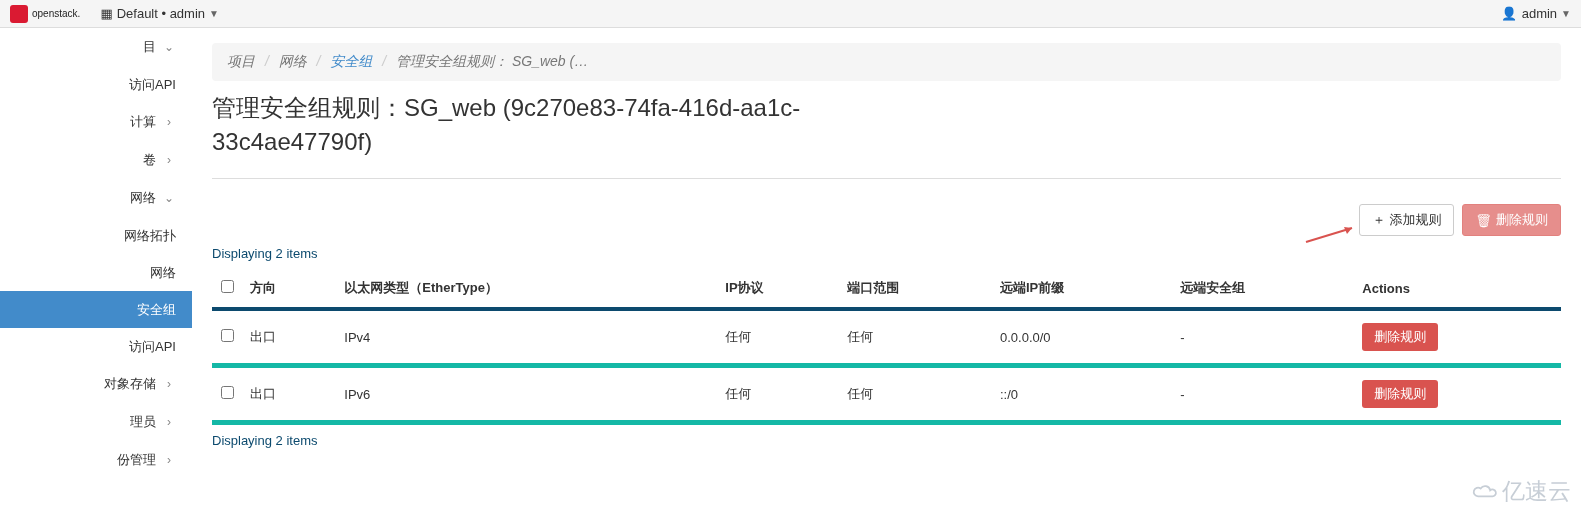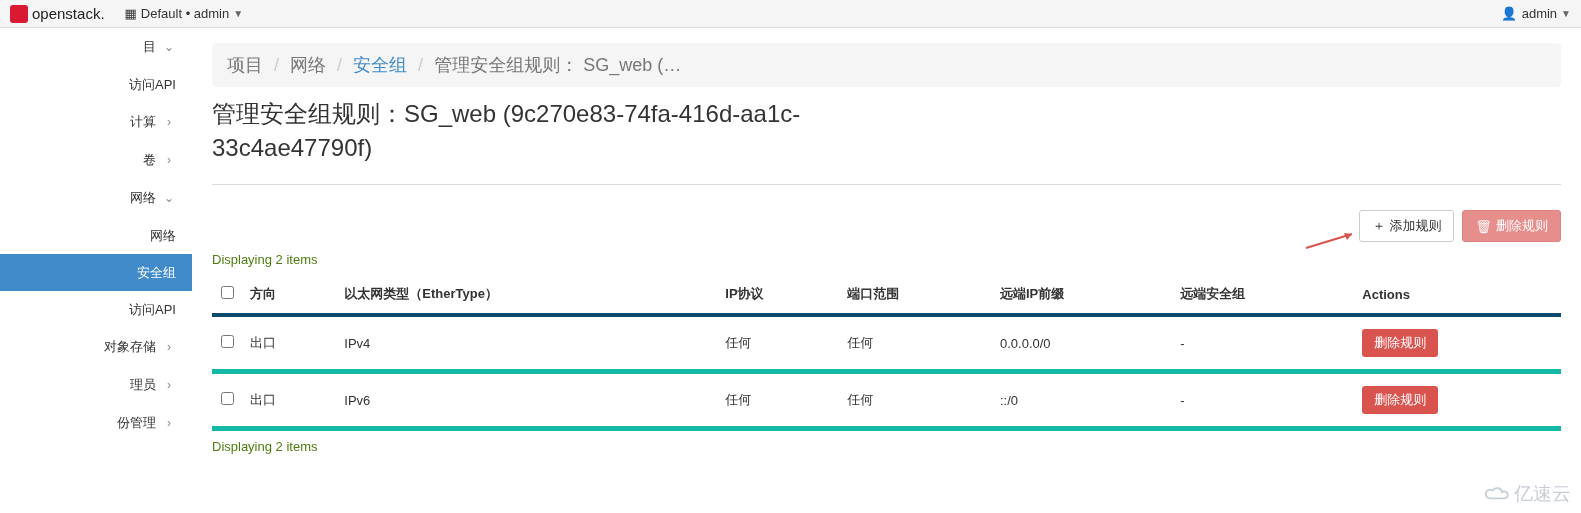--- a/index.html
+++ b/index.html
@@ -2,61 +2,61 @@
 <html><head>
   <meta charset="utf-8">
   <style>
     * { box-sizing: border-box; margin: 0; padding: 0; }
     body { font-family: -apple-system, "Helvetica Neue", Arial, sans-serif; font-size: 13px; color: #333; background: #fff; }
     
     
     .topbar { background: #f5f5f5; height: 28px; display: flex; align-items: center; padding: 0 10px; border-bottom: 1px solid #ddd; gap: 20px; }
     .logo { display: flex; align-items: center; gap: 4px; font-weight: 500; color: #333; }
     .logo-icon { width: 18px; height: 18px; background:#da1a32; border-radius:3px; position:relative;}
-    .logo-text { font-size:15px; color:#222;}
+    .logo-text { font-size:10px; color:#222;}
     .domain-btn { display:flex; align-items:center; gap:4px; cursor:pointer; color:#333; }
     .topbar-right { margin-left:auto; display:flex; align-items:center; gap:4px; cursor:pointer;}
     .caret-down { font-size:10px; color:#666;}
     
     
     .wrap { display:flex; }
     .sidebar { width: 192px; background:#fff; }
     .sidebar-group {display:flex; align-items:center; justify-content:space-between; padding:10px 18px 10px 10px; cursor:pointer; color:#333; font-size:13px; height:38px;}
     .sidebar-group .label { flex:1; text-align:right; padding-right:8px;}
     .sidebar-group .arrow { font-size:12px; color:#888; width:10px; text-align:center;}
     .sidebar-sub { display:flex; align-items:flex-start; justify-content:flex-end; padding:10px 16px; cursor:pointer; font-size:13px; height:37px;}
     .sidebar-sub.active { background:#428bca; color:#fff;}
     
     .main { flex:1; padding: 15px 20px 10px 20px; }
-    .breadcrumb { background:#f5f5f5; padding:10px 15px; border-radius:4px; margin-bottom:10px; font-size:18px; color:#777;}
+    .breadcrumb { background:#f5f5f5; padding:10px 15px; border-radius:4px; margin-bottom:10px; font-size:14px; color:#777;font-style:italic;}
     .breadcrumb .sep { margin:0 6px; color:#ccc;}
     .breadcrumb .link { color:#428bca;}
     .page-title { font-size:24px; font-weight:400; color:#333; line-height:1.4; margin-bottom:20px; max-width:720px;}
     .title-rule { border:0; border-top:1px solid #ddd; margin: 12px 0 25px 0;}
     
     .toolbar { display:flex; justify-content:flex-end; gap:8px; margin-bottom:10px; position:relative;}
     .btn { display:inline-flex; align-items:center; gap:4px; padding:6px 12px; font-size:13px; border-radius:3px; cursor:pointer; border:1px solid transparent;}
     .btn-default { background:#fff; color:#333; border-color:#ccc;}
     .btn-danger { background:#d9534f; color:#fff; border-color:#d43f3a;}
     .btn-danger.dim { opacity:0.65;}
     .arrow-annot { position:absolute; left:-55px; bottom:-8px; width:55px; height:20px; }
     .arrow-line { stroke:#d9534f; stroke-width:2; fill:none;}
     .arrow-head { fill:#d9534f;}
     
-    .displaying { color:#4d7c0f; font-size:13px; margin:8px 0;}
+    .displaying { color:#0c4a6e; font-size:13px; margin:8px 0;}
     
     table { width:100%; border-collapse:collapse; font-size:13px;}
     th { text-align:left; font-weight:700; padding:10px 8px; border-bottom:4px solid #0c4a6e; color:#333;}
     td { padding:12px 8px; border-bottom:5px solid #14b8a6; color:#333; vertical-align:middle;}
     th:first-child, td:first-child { width:30px; text-align:center;}
     td:last-child, th:last-child { text-align:left;}
     .row-btn { display:inline-flex; align-items:center; padding:5px 12px; background:#d9534f; color:#fff; border-radius:3px; font-size:13px; cursor:pointer;}
     input[type=checkbox]{ width:13px; height:13px; cursor:pointer;}
     
-    .watermark { position:fixed; right:10px; bottom:6px; font-size:19px; color:#c7ced6; font-weight:500; display:flex; align-items:center; gap:4px;}
+    .watermark { position:fixed; right:10px; bottom:6px; font-size:23px; color:#c7ced6; font-weight:500; display:flex; align-items:center; gap:4px;}
     .wm-icon{ width:26px; height:18px;}
     .wm-icon path{ fill:none; stroke:#c7ced6; stroke-width:2;}
   </style>
 </head>
 <body>
 
 <div class="topbar">
   <div class="logo">
     <span class="logo-icon"></span>
     <span class="logo-text">openstack.</span>
@@ -87,20 +87,23 @@
         <span class="label">计算</span>
         <span class="arrow">›</span>
       </div>
     <div class="sidebar-group">
         <span class="label">卷</span>
         <span class="arrow">›</span>
       </div>
     <div class="sidebar-group">
         <span class="label">网络</span>
         <span class="arrow">⌄</span>
+      </div>
+    <div class="sidebar-sub">
+        <span>网络拓扑</span>
       </div>
     <div class="sidebar-sub">
         <span>网络</span>
       </div>
     <div class="sidebar-sub active">
         <span>安全组</span>
       </div>
     <div class="sidebar-sub">
         <span>访问API</span>
       </div>

